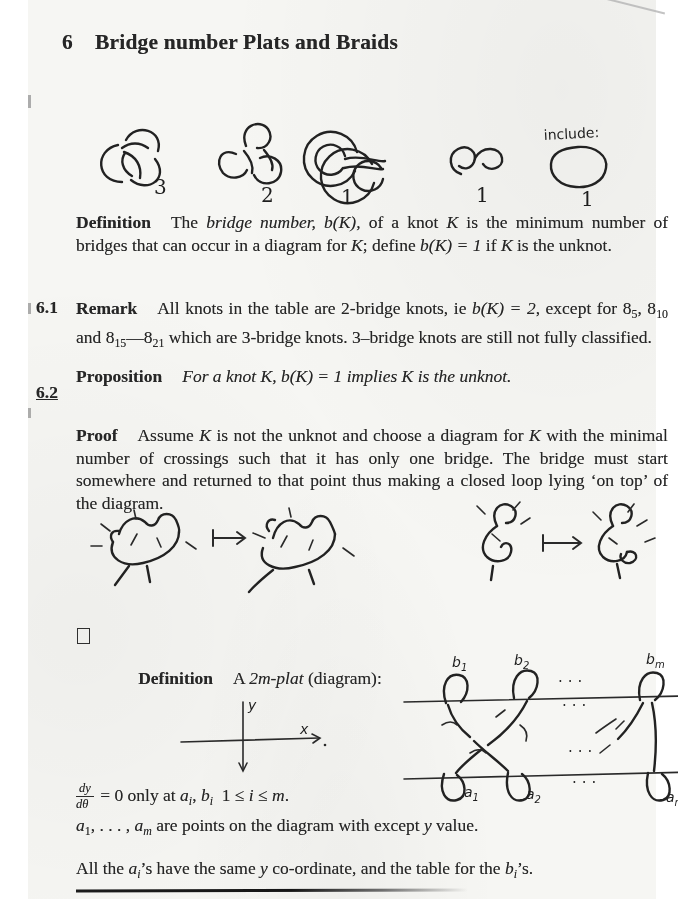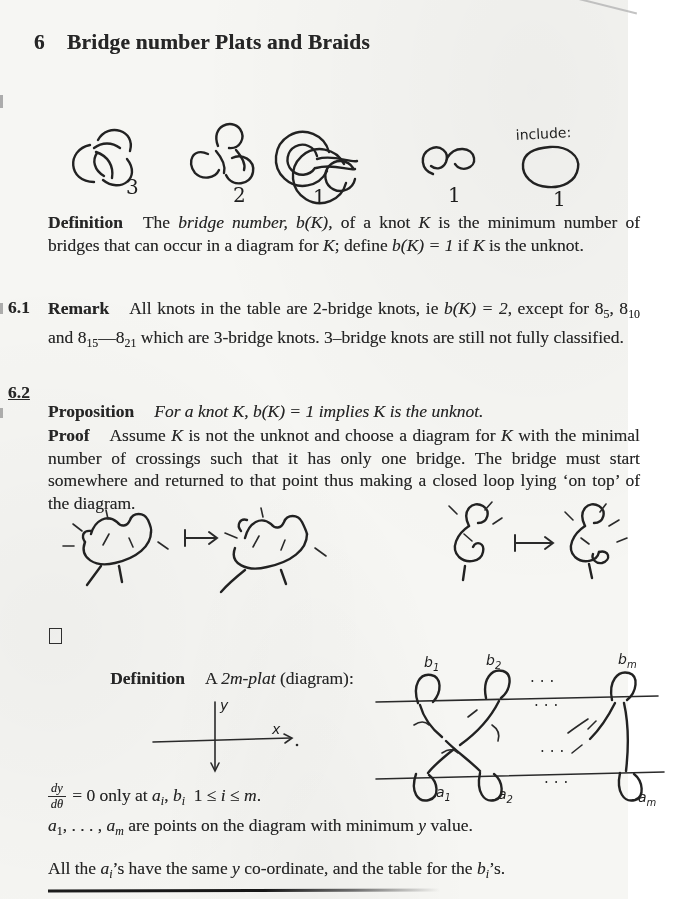--- a/index.html
+++ b/index.html
@@ -6,36 +6,37 @@
   body{width:678px;height:899px;overflow:hidden;}
   .page{
     position:relative;width:628px;height:899px;
     background:
       radial-gradient(ellipse at 85% 10%, rgba(0,0,0,0.035), transparent 45%),
       radial-gradient(ellipse at 8% 70%, rgba(0,0,0,0.03), transparent 40%),
       radial-gradient(ellipse at 50% 100%, rgba(0,0,0,0.03), transparent 35%),
       #f6f6f3;
     font-family:"Liberation Serif","DejaVu Serif",serif;
     color:#262626;
+    margin-left:28px;
   }
   .para{position:absolute;font-size:17.5px;line-height:22.5px;text-align:justify;
         text-shadow:0 0 .5px rgba(40,40,40,.45);}
   .line{position:absolute;font-size:17.5px;line-height:22.5px;white-space:pre-wrap;
         text-shadow:0 0 .5px rgba(40,40,40,.45);}
   .b{font-weight:bold;}
   .i{font-style:italic;}
   .gap{margin-right:20px;}
   .sub{font-size:68%;vertical-align:-4px;}
   .sub.i{font-style:italic;}
   .heading{position:absolute;top:30px;left:34px;font-size:21.5px;font-weight:bold;
            letter-spacing:.2px;text-shadow:0 0 .6px rgba(30,30,30,.5);}
   .heading .num{margin-right:22px;}
   .secnum{position:absolute;left:8px;font-size:17.5px;font-weight:bold;
           text-shadow:0 0 .5px rgba(40,40,40,.45);}
-  .frac{display:inline-block;text-align:center;vertical-align:-7px;font-style:italic;
+  .frac{display:inline-block;vertical-align:-7px;font-style:italic;
         font-size:12.5px;line-height:1.05;margin-right:2px;}
   .frac .num{display:block;border-bottom:1.2px solid #2a2a2a;padding:0 3px 1px;}
   .frac .den{display:block;padding-top:1px;}
   .qed{position:absolute;left:49px;top:628px;width:11px;height:14px;
        border:1.6px solid #2f2f2f;}
   .rule{position:absolute;left:48px;top:889px;width:392px;height:3.2px;
         background:linear-gradient(to right,#1c1c1c 0%,#161616 55%,#6e6e6e 78%,rgba(110,110,110,0) 100%);
         transform:rotate(-0.15deg);}
   .artifact-tr{position:absolute;top:3px;right:-10px;width:78px;height:2px;background:#b4b4b4;
         transform:rotate(14deg);opacity:.8;}
@@ -97,21 +98,21 @@
       <text class="figlabel" x="503" y="88">1</text>
     </g>
   </svg>
 
   <div class="para" style="left:48px;top:211px;width:592px;"><span class="b gap">Definition</span><span>The </span><span class="i">bridge number, b(K),</span><span> of a knot </span><span class="i">K</span><span> is the minimum number of bridges that can occur in a diagram for </span><span class="i">K</span><span>; define </span><span class="i">b(K) = 1</span><span> if </span><span class="i">K</span><span> is the unknot.</span></div>
 
   <div class="secnum" style="top:297px;">6.1</div>
   <div class="para" style="left:48px;top:297px;width:592px;"><span class="b gap">Remark</span><span>All knots in the table are 2-bridge knots, ie </span><span class="i">b(K) = 2</span><span>, except for 8</span><span class="sub">5</span><span>, 8</span><span class="sub">10</span><span> and 8</span><span class="sub">15</span><span>—8</span><span class="sub">21</span><span> which are 3-bridge knots. 3–bridge knots are still not fully classified.</span></div>
 
   <div class="secnum" style="top:382px;text-decoration:underline;">6.2</div>
-  <div class="para" style="left:48px;top:400px;width:592px;"><span class="b gap">Proposition</span><span class="i">For a knot K, b(K) = 1 implies K is the unknot.</span></div>
+  <div class="para" style="left:48px;top:365px;width:592px;"><span class="b gap">Proposition</span><span class="i">For a knot K, b(K) = 1 implies K is the unknot.</span></div>
 
   <div class="para" style="left:48px;top:424px;width:592px;"><span class="b gap">Proof</span><span>Assume </span><span class="i">K</span><span> is not the unknot and choose a diagram for </span><span class="i">K</span><span> with the minimal number of crossings such that it has only one bridge. The bridge must start somewhere and returned to that point thus making a closed loop lying ‘on top’ of the diagram.</span></div>
 
   <svg width="600" height="92" viewBox="0 0 600 92" style="left:45px;top:500px;">
     <g>
       <path class="ink" d="M40,42 C34,58 50,68 70,63 C92,58 106,46 106,32"></path>
       <path class="ink" d="M46,34 C50,20 62,14 72,22 C76,27 82,27 85,20 C88,12 99,12 103,20 C107,29 106,32 106,32"></path>
       <path class="ink" d="M40,42 C36,36 38,30 46,31"></path>
       <path class="ink-thin" d="M28,24 L37,31"></path>
       <path class="ink-thin" d="M18,46 L29,46"></path>
@@ -206,21 +207,21 @@
     <text class="dots" x="172" y="143">···</text>
     <text class="handi" x="52" y="22"><tspan>b</tspan><tspan class="handsub" dy="4">1</tspan></text>
     <text class="handi" x="114" y="20"><tspan>b</tspan><tspan class="handsub" dy="4">2</tspan></text>
     <text class="handi" x="246" y="19"><tspan>b</tspan><tspan class="handsub" dy="4">m</tspan></text>
     <text class="handi" x="64" y="152"><tspan>a</tspan><tspan class="handsub" dy="4">1</tspan></text>
     <text class="handi" x="126" y="154"><tspan>a</tspan><tspan class="handsub" dy="4">2</tspan></text>
     <text class="handi" x="266" y="157"><tspan>a</tspan><tspan class="handsub" dy="4">m</tspan></text>
   </svg>
 
   <div class="line" style="left:48px;top:782px;"><span class="frac"><span class="num">dy</span><span class="den">dθ</span></span><span> = 0 only at </span><span class="i">a</span><span class="sub i">i</span><span>, </span><span class="i">b</span><span class="sub i">i</span><span>  1 ≤ </span><span class="i">i</span><span> ≤ </span><span class="i">m</span><span>.</span></div>
-  <div class="line" style="left:48px;top:814px;"><span class="i">a</span><span class="sub">1</span><span>, . . . , </span><span class="i">a</span><span class="sub i">m</span><span> are points on the diagram with minimum </span><span class="i">y</span><span> value.</span></div>
+  <div class="line" style="left:48px;top:814px;"><span class="i">a</span><span class="sub">1</span><span>, . . . , </span><span class="i">a</span><span class="sub i">m</span><span> are points on the diagram with except </span><span class="i">y</span><span> value.</span></div>
   <div class="line" style="left:48px;top:857px;"><span>All the </span><span class="i">a</span><span class="sub i">i</span><span>’s have the same </span><span class="i">y</span><span> co-ordinate, and the table for the </span><span class="i">b</span><span class="sub i">i</span><span>’s.</span></div>
 
   <div class="rule"></div>
   <div class="artifact-tr"></div>
   <div class="edge-mark" style="top:95px;height:13px;"></div>
   <div class="edge-mark" style="top:303px;height:11px;"></div>
   <div class="edge-mark" style="top:408px;height:10px;"></div>
 
 </div>
 

